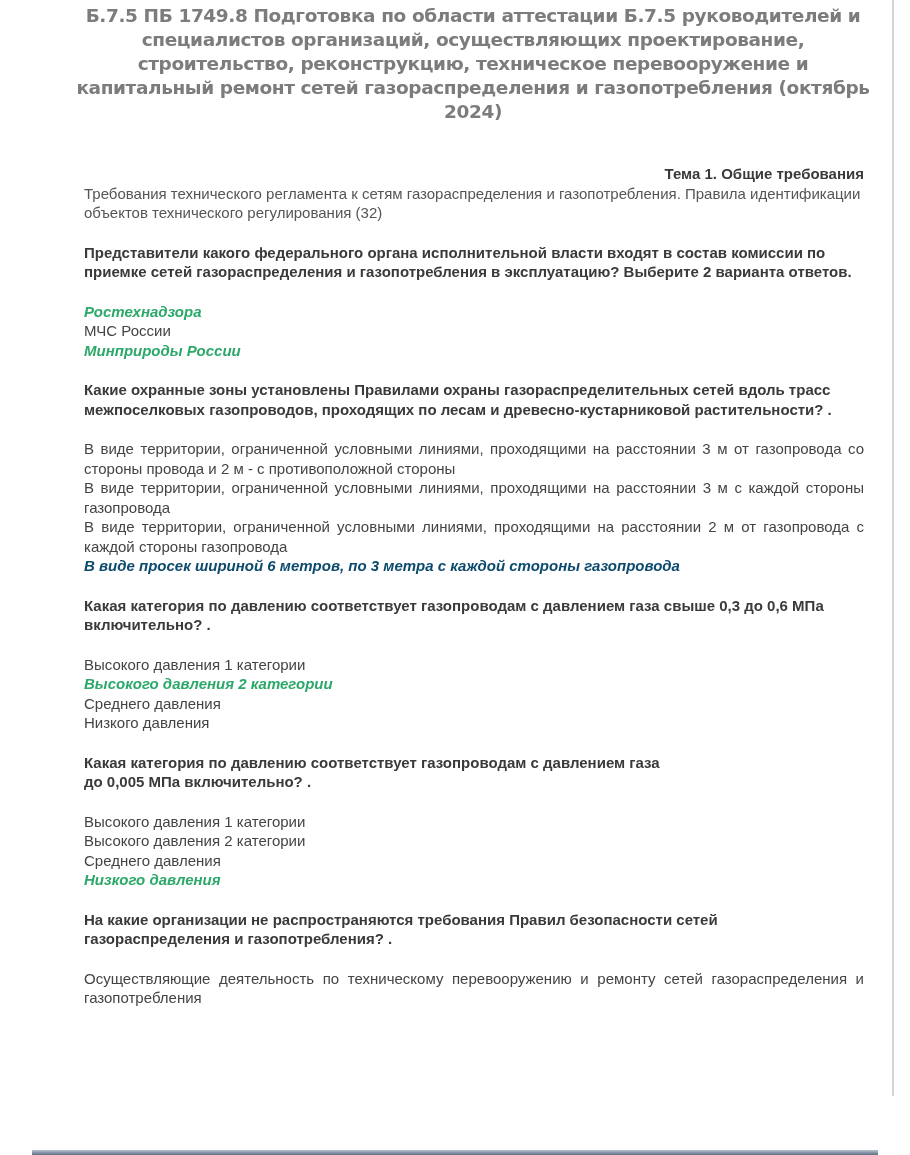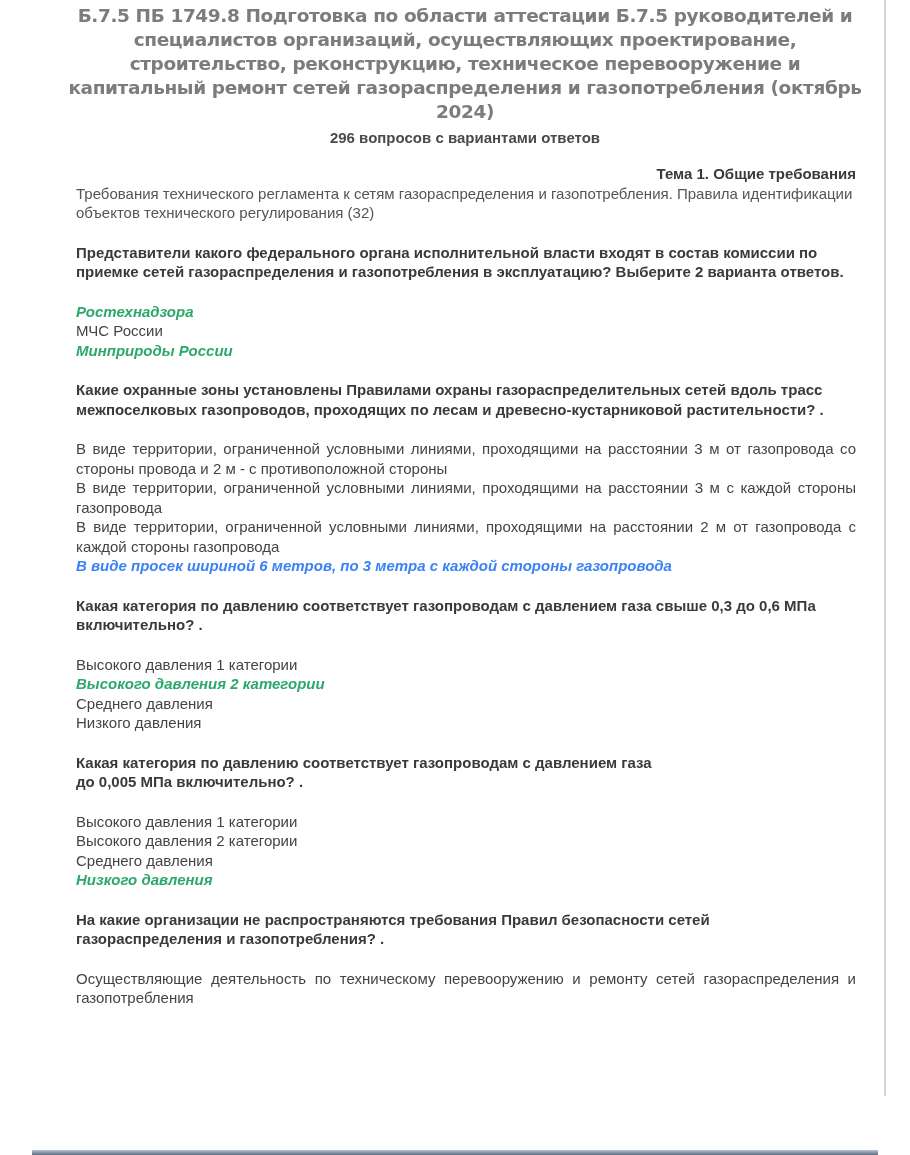--- a/index.html
+++ b/index.html
@@ -10,21 +10,21 @@
     body {
       width: 910px;
       height: 1155px;
       position: relative;
       overflow: hidden;
       font-family: "Liberation Sans", sans-serif;
       color: #3a3a3a;
     }
     .page {
       position: absolute;
-      left: 8px;
+      left: 16px;
       top: 0;
       width: 876px;
       height: 1096px;
       background: #ffffff;
       border-right: 2px solid #d4d4d4;
     }
     .bottom-bar {
       position: absolute;
       left: 32px;
       top: 1150px;
@@ -101,40 +101,39 @@
       vertical-align: -2px;
       margin: 0 1px;
     }
   </style>
 </head>
 <body>
 
 <div class="page">
 
   <div class="doc-title">Б.7.5 ПБ 1749.8 Подготовка по области аттестации Б.7.5 руководителей и специалистов организаций, осуществляющих проектирование, строительство, реконструкцию, техническое перевооружение и капитальный ремонт сетей газораспределения и газопотребления (октябрь 2024)</div>
-  <div class="doc-subtitle">296 вопросов с вариантами ответов</div>
 
   <div class="content">
 
     <div class="topic-title">Тема 1. Общие требования</div>
     <div class="topic-desc">Требования технического регламента к сетям газораспределения и газопотребления. Правила идентификации объектов технического регулирования (32)</div>
 
     <div class="question">Представители какого федерального органа исполнительной власти входят в состав комиссии по приемке сетей газораспределения и газопотребления в эксплуатацию? Выберите 2 варианта ответов.</div>
     <div class="answers">
       <div class="answer correct" style="color: rgb(44, 168, 106);">Ростехнадзора</div>
       <div class="answer">МЧС России</div>
       <div class="answer correct" style="color: rgb(44, 168, 106);">Минприроды России</div>
     </div>
 
     <div class="question">Какие охранные зоны установлены Правилами охраны газораспределительных сетей вдоль трасс межпоселковых газопроводов, проходящих по лесам и древесно-кустарниковой растительности? .</div>
     <div class="answers">
       <div class="answer justify">В виде территории, ограниченной условными линиями, проходящими на расстоянии 3 м от газопровода со стороны провода и 2 м - с противоположной стороны</div>
       <div class="answer justify">В виде территории, ограниченной условными линиями, проходящими на расстоянии 3 м с каждой стороны газопровода</div>
       <div class="answer justify">В виде территории, ограниченной условными линиями, проходящими на расстоянии 2 м от газопровода с каждой стороны газопровода</div>
-      <div class="answer correct" style="color: #3b82f6;">В виде просек шириной 6 метров, по 3 метра с каждой стороны газопровода</div>
+      <div class="answer correct" style="color: #0c4a6e;">В виде просек шириной 6 метров, по 3 метра с каждой стороны газопровода</div>
     </div>
 
     <div class="question">Какая категория по давлению соответствует газопроводам с давлением газа свыше 0,3 до 0,6 МПа включительно? .</div>
     <div class="answers">
       <div class="answer">Высокого давления 1 категории</div>
       <div class="answer correct" style="color: rgb(44, 168, 106);">Высокого давления 2 категории</div>
       <div class="answer">Среднего давления</div>
       <div class="answer">Низкого давления</div>
     </div>
 

